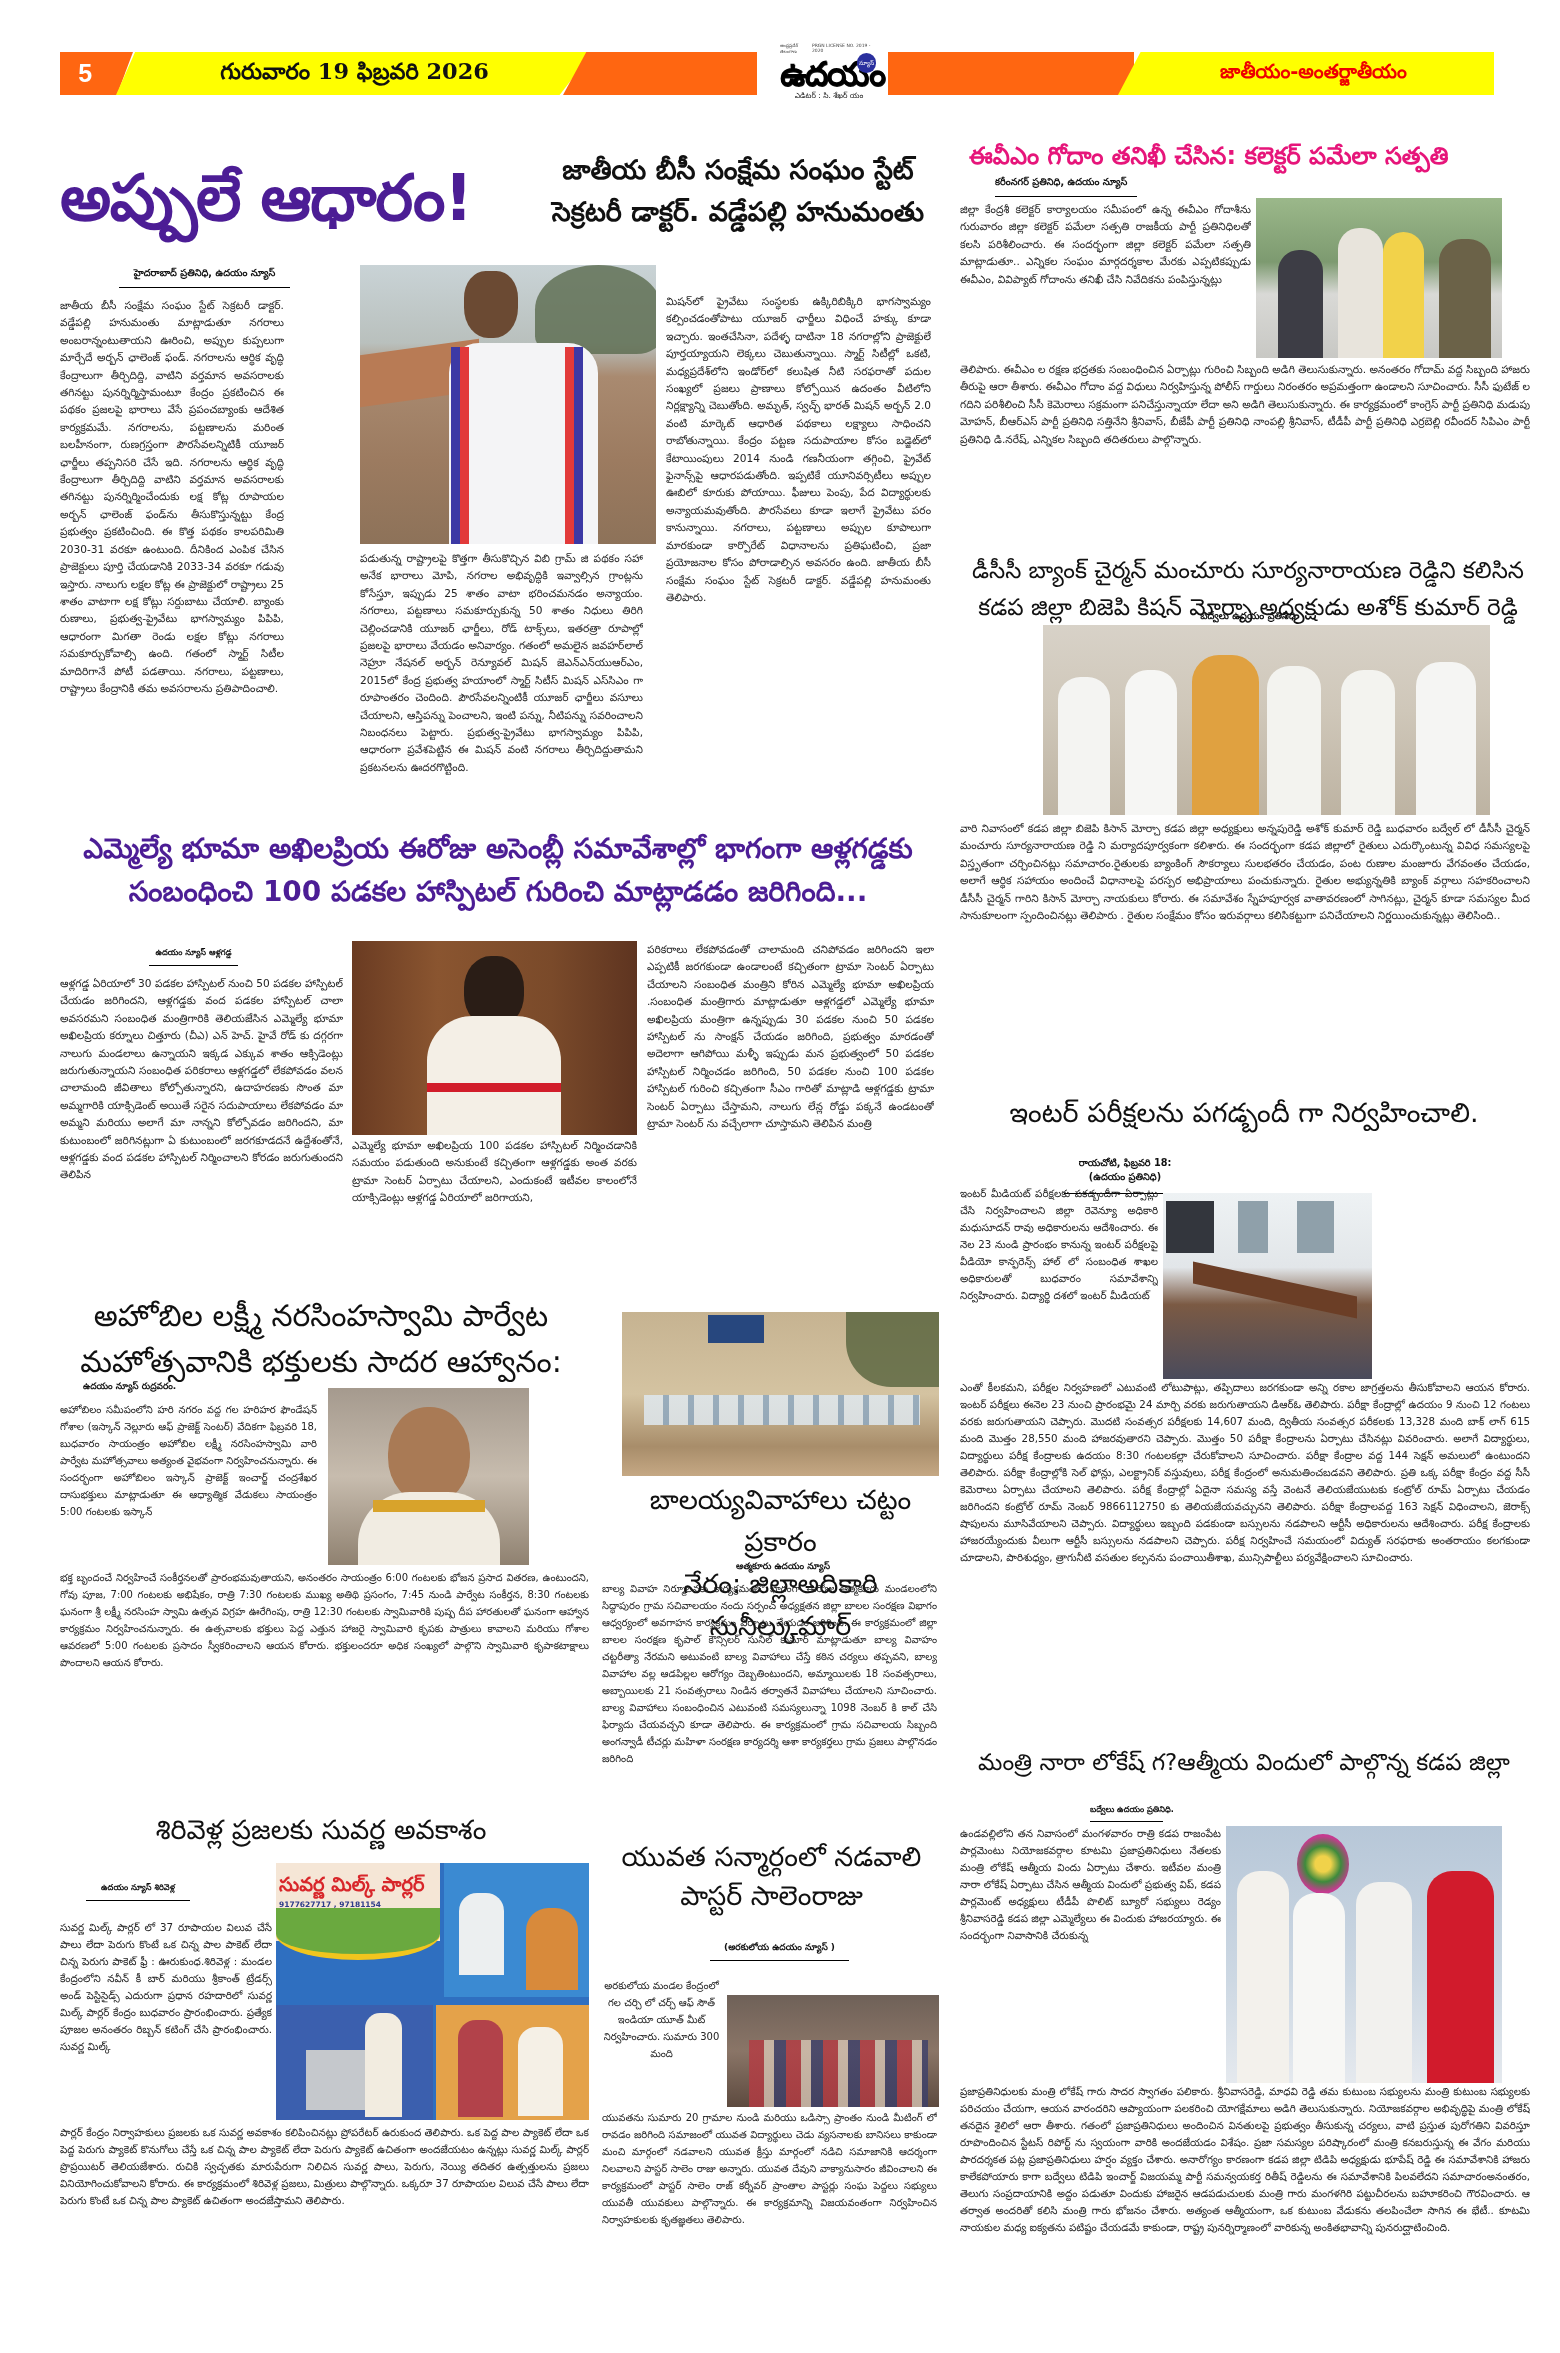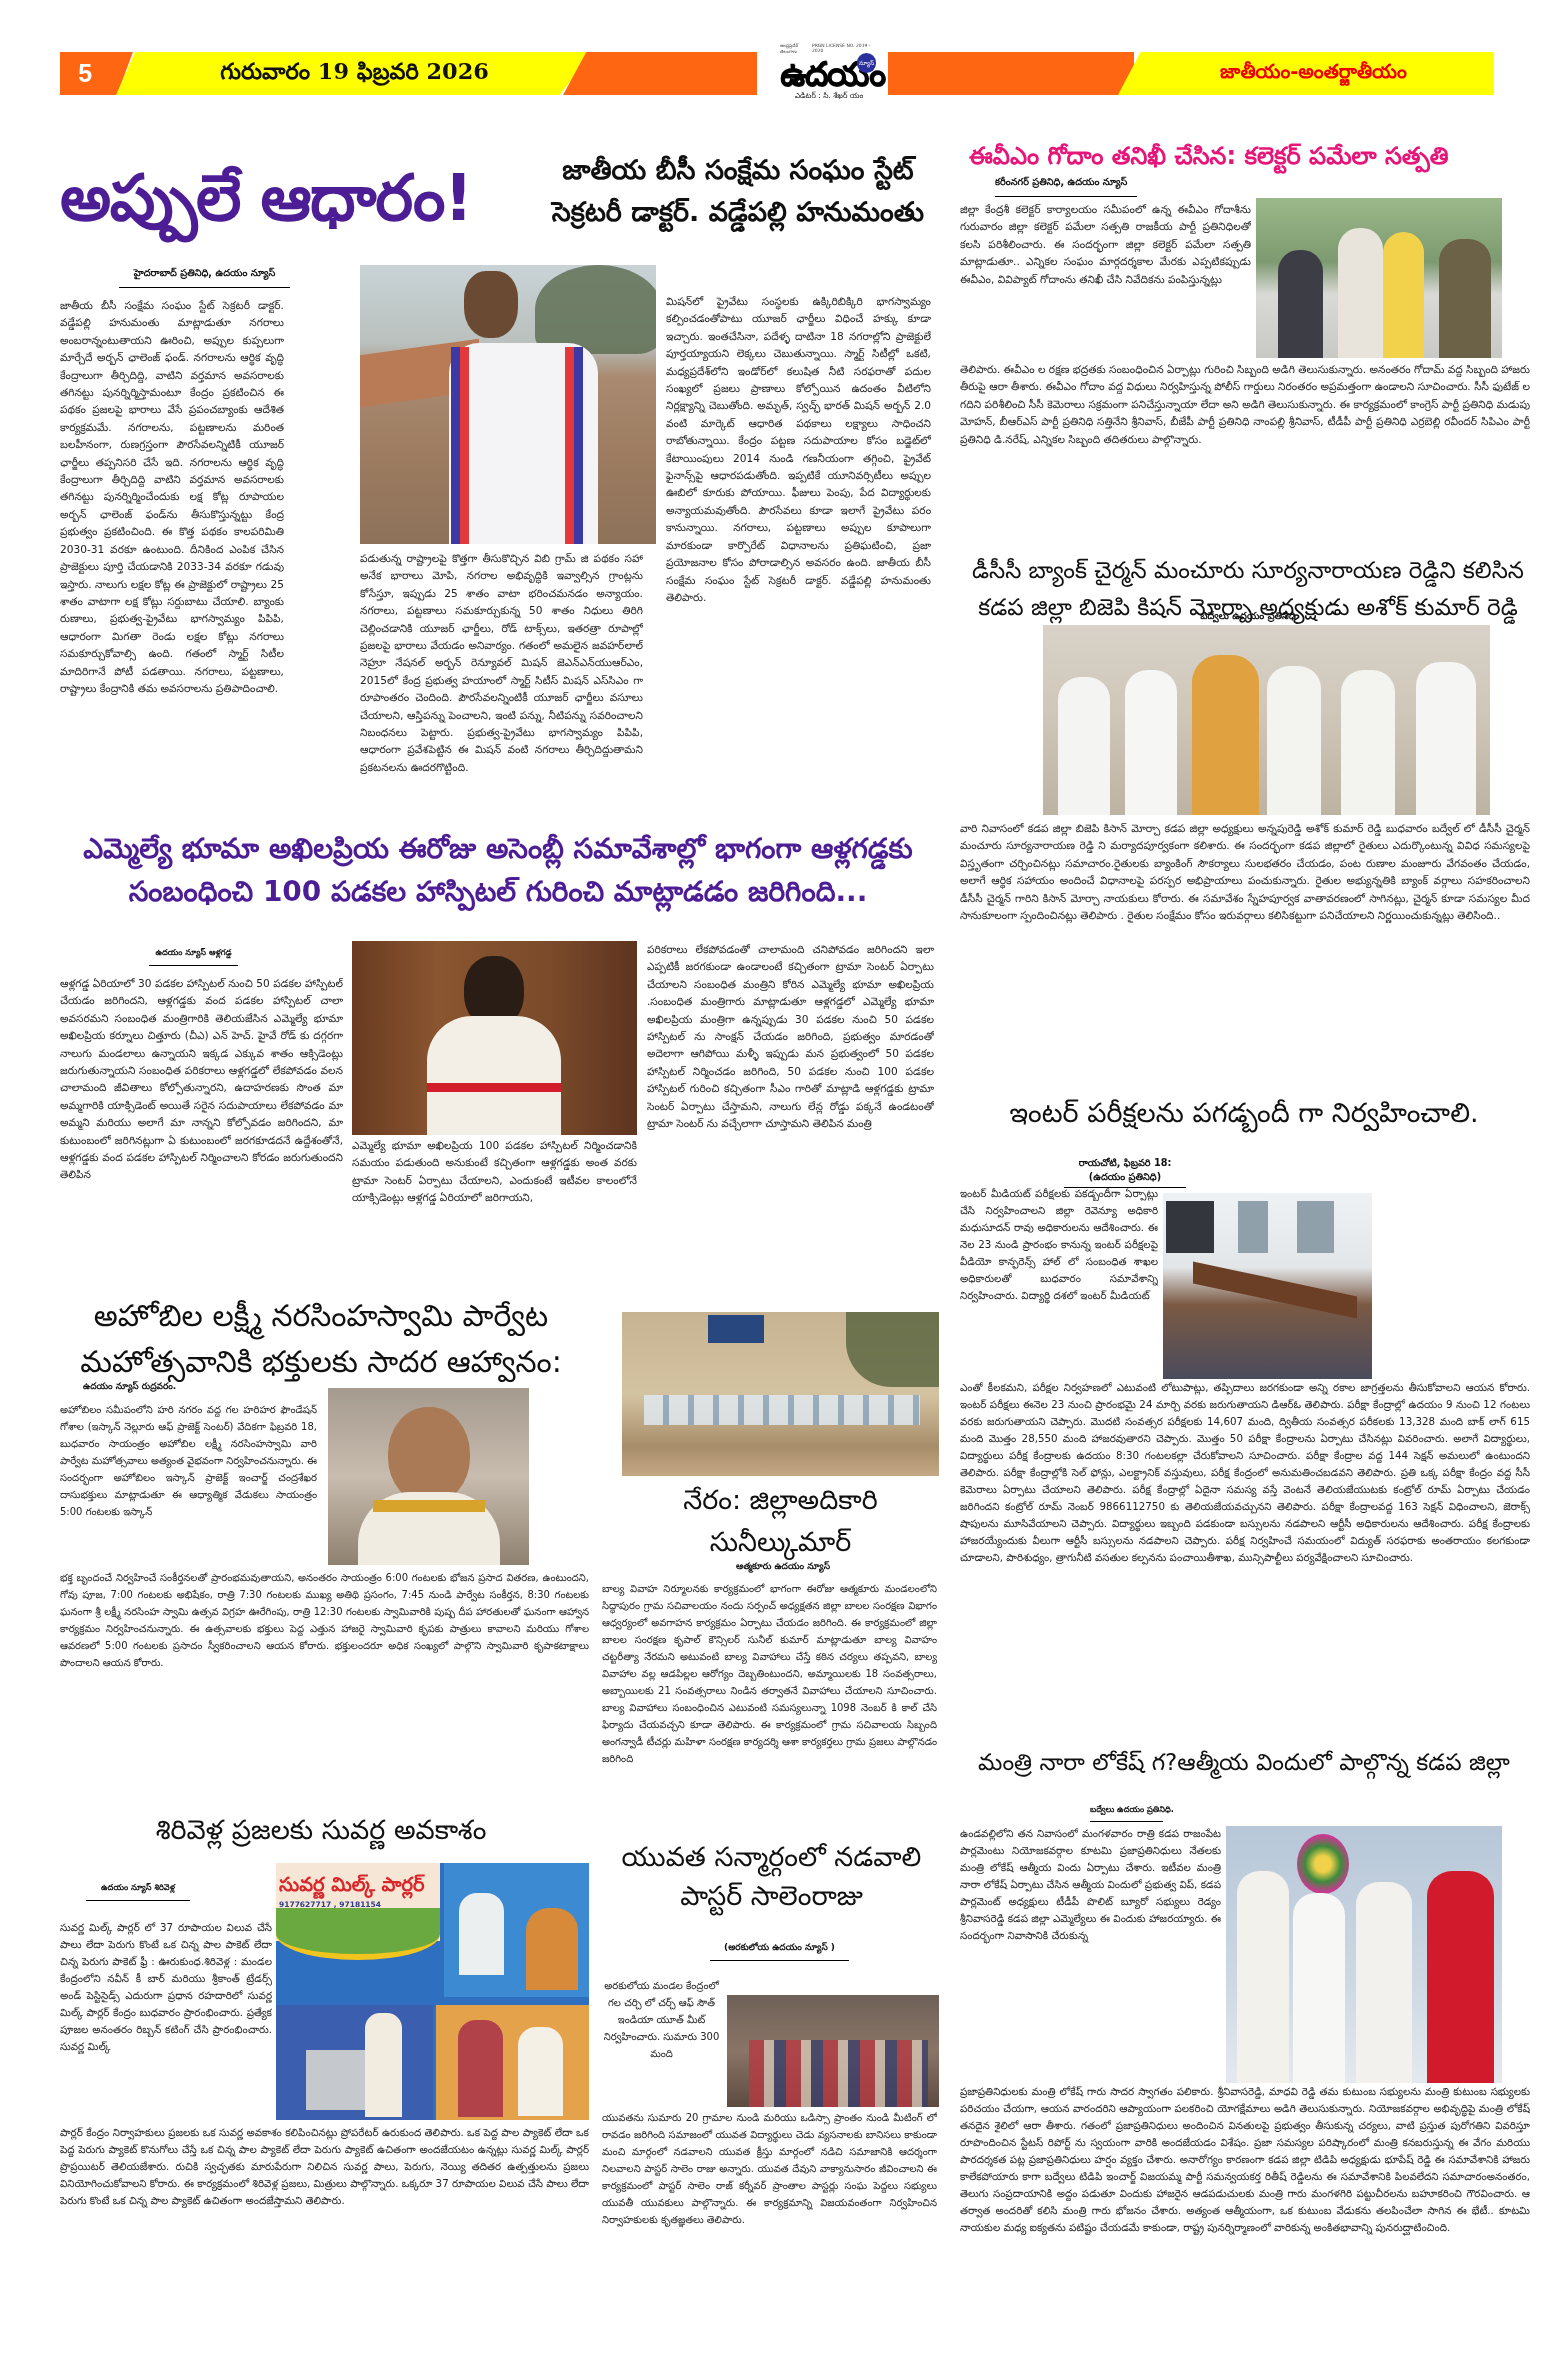--- a/index.html
+++ b/index.html
@@ -131,29 +131,30 @@
   <div class="abs body-text" style="left:60px;top:1569px;width:529px;height:212px;font-size:10px;line-height:17px;">భక్త బృందంచే నిర్వహించే సంకీర్తనలతో ప్రారంభమవుతాయని, అనంతరం సాయంత్రం 6:00 గంటలకు భోజన ప్రసాద వితరణ, ఉంటుందని, గోవు పూజ, 7:00 గంటలకు అభిషేకం, రాత్రి 7:30 గంటలకు ముఖ్య అతిథి ప్రసంగం, 7:45 నుండి పార్వేట సంకీర్తన, 8:30 గంటలకు ఘనంగా శ్రీ లక్ష్మీ నరసింహ స్వామి ఉత్సవ విగ్రహ ఊరేగింపు, రాత్రి 12:30 గంటలకు స్వామివారికి పుష్ప దీప హారతులతో ఘనంగా ఆహ్వాన కార్యక్రమం నిర్వహించనున్నారు. ఈ ఉత్సవాలకు భక్తులు పెద్ద ఎత్తున హాజరై స్వామివారి కృపకు పాత్రులు కావాలని మరియు గోశాల ఆవరణలో 5:00 గంటలకు ప్రసాదం స్వీకరించాలని ఆయన కోరారు. భక్తులందరూ అధిక సంఖ్యలో పాల్గొని స్వామివారి కృపాకటాక్షాలు పొందాలని ఆయన కోరారు.</div>
 </section>
 
 <section>
   <div class="photo" style="left:622px;top:1312px;width:317px;height:164px;background:linear-gradient(180deg,#c6b391 0%,#d4c3a1 50%,#a88d6a 82%,#c5a884 100%);">
     <div style="position:absolute;left:86px;top:3px;width:56px;height:28px;background:#27477e;"></div>
     <div style="position:absolute;left:22.4px;top:83px;width:276px;height:30px;background:repeating-linear-gradient(90deg,#dfe8ef 0 19.4px,#8fa9c1 19.4px 25px);opacity:.85;"></div>
     <div style="position:absolute;left:224px;top:0;width:93px;height:75px;background:#4e5c36;opacity:.75;border-radius:0 0 0 45px;"></div>
   </div>
   <div class="abs h-light" style="left:622px;top:1479px;width:317px;font-size:27px;line-height:42px;">
+    <div>బాలయ్యవివాహాలు చట్టం ప్రకారం</div>
     <div>నేరం: జిల్లాఅదికారి సునీల్కుమార్</div>
   </div>
   <div class="abs" style="left:716px;top:1561px;width:134px;font-size:9px;font-weight:bold;text-align:center;">ఆత్మకూరు ఉదయం న్యూస్</div>
   <div class="abs body-text" style="left:602px;top:1580px;width:335px;height:246px;font-size:10px;line-height:17px;">బాల్య వివాహ నిర్మూలనకు కార్యక్రమంలో భాగంగా ఈరోజు ఆత్మకూరు మండలంలోని సిద్ధాపురం గ్రామ సచివాలయం నందు సర్పంచ్ అధ్యక్షతన జిల్లా బాలల సంరక్షణ విభాగం ఆధ్వర్యంలో అవగాహన కార్యక్రమం ఏర్పాటు చేయడం జరిగింది. ఈ కార్యక్రమంలో జిల్లా బాలల సంరక్షణ కృపాల్ కౌన్సిలర్ సునీల్ కుమార్ మాట్లాడుతూ బాల్య వివాహం చట్టరీత్యా నేరమని అటువంటి బాల్య వివాహాలు చేస్తే కఠిన చర్యలు తప్పవని, బాల్య వివాహాల వల్ల ఆడపిల్లల ఆరోగ్యం దెబ్బతింటుందని, అమ్మాయిలకు 18 సంవత్సరాలు, అబ్బాయిలకు 21 సంవత్సరాలు నిండిన తర్వాతనే వివాహాలు చేయాలని సూచించారు. బాల్య వివాహాలు సంబంధించిన ఎటువంటి సమస్యలున్నా 1098 నెంబర్ కి కాల్ చేసి ఫిర్యాదు చేయవచ్చని కూడా తెలిపారు. ఈ కార్యక్రమంలో గ్రామ సచివాలయ సిబ్బంది అంగన్వాడీ టీచర్లు మహిళా సంరక్షణ కార్యదర్శి ఆశా కార్యకర్తలు గ్రామ ప్రజలు పాల్గొనడం జరిగింది</div>
 </section>
 
 <section>
   <div class="abs h-light" style="left:961px;top:1094px;width:566px;font-size:27px;line-height:37px;">ఇంటర్ పరీక్షలను పగడ్బందీ గా నిర్వహించాలి.</div>
-  <div class="abs" style="left:1064px;top:1157px;width:122px;font-size:9.7px;font-weight:bold;border-bottom:1.5px solid #000;padding-bottom:2px;text-align:center;">రాయచోటి, ఫిబ్రవరి 18: (ఉదయం ప్రతినిధి)</div>
+  <div class="abs" style="left:1064px;top:1157px;width:122px;font-size:9.7px;font-weight:bold;border-bottom:1.5px solid #000;padding-bottom:8px;text-align:center;">రాయచోటి, ఫిబ్రవరి 18: (ఉదయం ప్రతినిధి)</div>
   <div class="abs body-text" style="left:960px;top:1185px;width:198px;height:192px;font-size:10.3px;line-height:17px;">ఇంటర్ మీడియట్ పరీక్షలకు పకడ్బందీగా ఏర్పాట్లు చేసి నిర్వహించాలని జిల్లా రెవెన్యూ అధికారి మధుసూదన్ రావు అధికారులను ఆదేశించారు. ఈ నెల 23 నుండి ప్రారంభం కానున్న ఇంటర్ పరీక్షలపై వీడియో కాన్ఫరెన్స్ హాల్ లో సంబంధిత శాఖల అధికారులతో బుధవారం సమావేశాన్ని నిర్వహించారు. విద్యార్థి దశలో ఇంటర్ మీడియట్</div>
   <div class="photo" style="left:1081px;top:1193px;width:209px;height:186px;background:linear-gradient(180deg,#eef2f4 0%,#e2e6e9 40%,#7b5a44 60%,#4a4b5c 100%);margin-left:82px;">
     <div style="position:absolute;left:3px;top:7.5px;width:48px;height:52px;background:#33363d;"></div>
     <div style="position:absolute;left:75px;top:7.5px;width:30px;height:52px;background:#8fa0aa;"></div>
     <div style="position:absolute;left:134px;top:7.5px;width:37px;height:52px;background:#8fa0aa;"></div>
     <div style="position:absolute;left:30px;top:86px;width:164px;height:22.4px;background:#6b3e26;transform:skewY(12deg);"></div>
   </div>
   <div class="abs body-text" style="left:960px;top:1379px;width:570px;height:309px;font-size:10.3px;line-height:17px;">ఎంతో కీలకమని, పరీక్షల నిర్వహణలో ఎటువంటి లోటుపాట్లు, తప్పిదాలు జరగకుండా అన్ని రకాల జాగ్రత్తలను తీసుకోవాలని ఆయన కోరారు. ఇంటర్ పరీక్షలు ఈనెల 23 నుంచి ప్రారంభమై 24 మార్చి వరకు జరుగుతాయని డిఆర్ఓ తెలిపారు. పరీక్షా కేంద్రాల్లో ఉదయం 9 నుంచి 12 గంటలు వరకు జరుగుతాయని చెప్పారు. మొదటి సంవత్సర పరీక్షలకు 14,607 మంది, ద్వితీయ సంవత్సర పరీకలకు 13,328 మంది బాక్ లాగ్ 615 మంది మొత్తం 28,550 మంది హాజరవుతారని చెప్పారు. మొత్తం 50 పరీక్షా కేంద్రాలను ఏర్పాటు చేసినట్లు వివరించారు. అలాగే విద్యార్థులు, విద్యార్థులు పరీక్ష కేంద్రాలకు ఉదయం 8:30 గంటలకల్లా చేరుకోవాలని సూచించారు. పరీక్షా కేంద్రాల వద్ద 144 సెక్షన్ అమలులో ఉంటుందని తెలిపారు. పరీక్షా కేంద్రాల్లోకి సెల్ ఫోన్లు, ఎలక్ట్రానిక్ వస్తువులు, పరీక్ష కేంద్రంలో అనుమతించబడవని తెలిపారు. ప్రతి ఒక్క పరీక్షా కేంద్రం వద్ద సీసీ కెమెరాలు ఏర్పాటు చేయాలని తెలిపారు. పరీక్ష కేంద్రాల్లో ఏదైనా సమస్య వస్తే వెంటనే తెలియజేయుటకు కంట్రోల్ రూమ్ ఏర్పాటు చేయడం జరిగిందని కంట్రోల్ రూమ్ నెంబర్ 9866112750 కు తెలియజేయవచ్చునని తెలిపారు. పరీక్షా కేంద్రాలవద్ద 163 సెక్షన్ విధించాలని, జెరాక్స్ షాపులను మూసివేయాలని చెప్పారు. విద్యార్థులు ఇబ్బంది పడకుండా బస్సులను నడపాలని ఆర్టీసీ అధికారులను ఆదేశించారు. పరీక్ష కేంద్రాలకు హాజరయ్యేందుకు వీలుగా ఆర్టీసీ బస్సులను నడపాలని చెప్పారు. పరీక్ష నిర్వహించే సమయంలో విద్యుత్ సరఫరాకు అంతరాయం కలగకుండా చూడాలని, పారిశుధ్యం, త్రాగునీటి వసతుల కల్పనను పంచాయితీశాఖ, మున్సిపాల్టీలు పర్యవేక్షించాలని సూచించారు.</div>
 </section>
 

